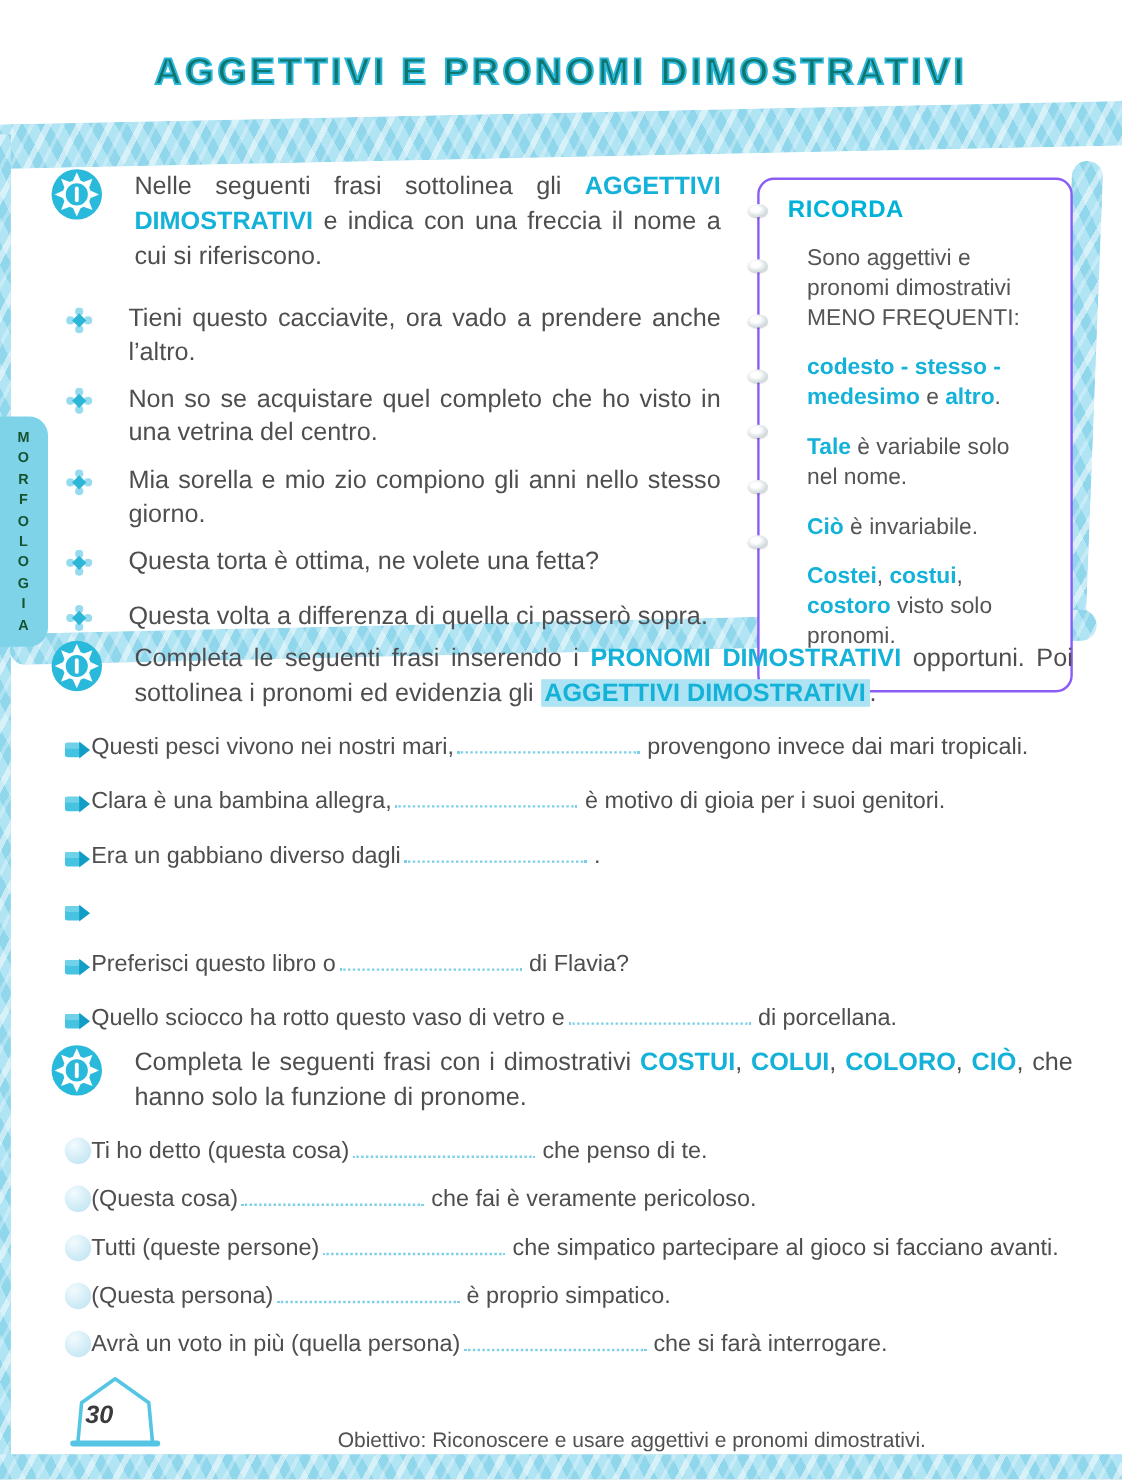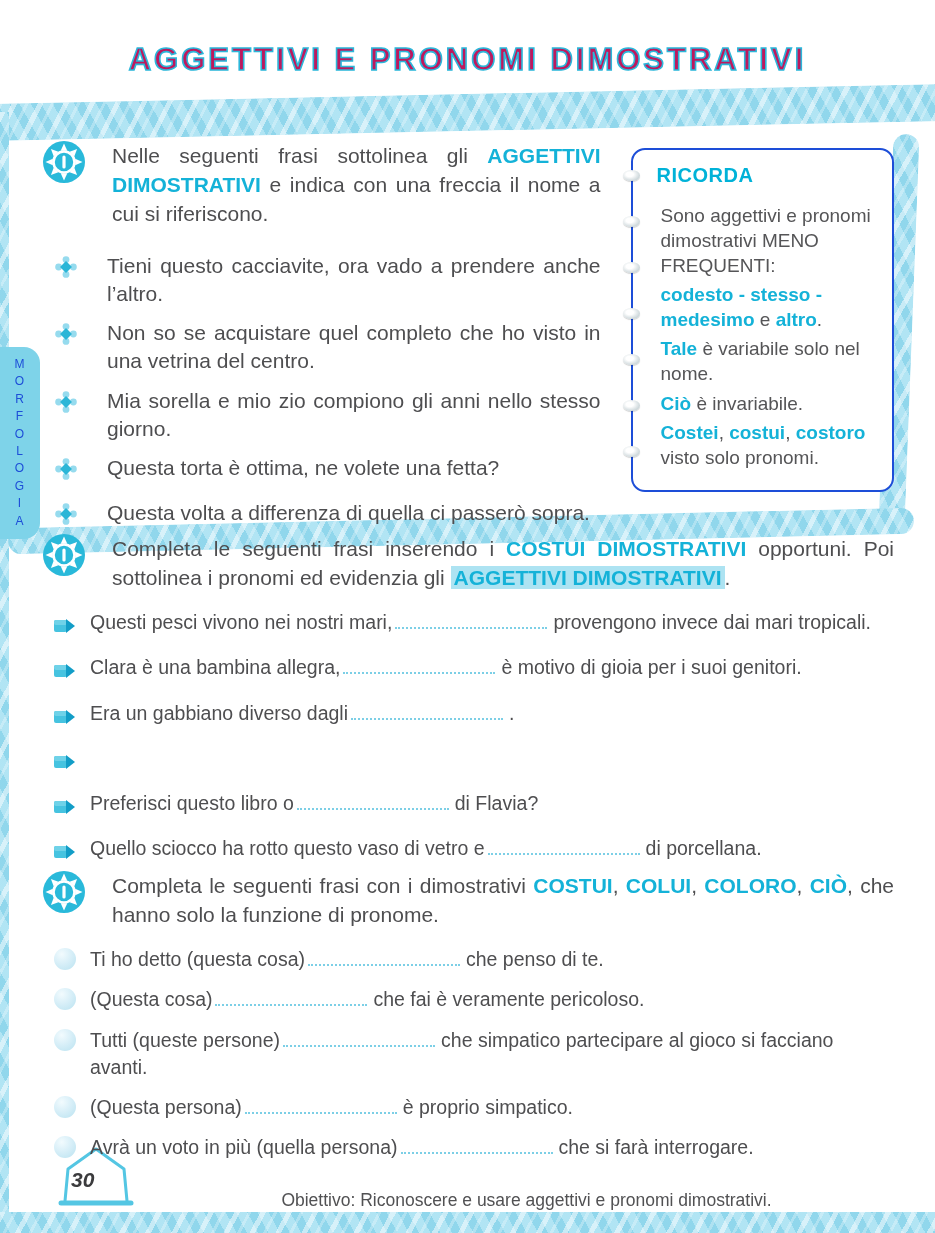--- a/index.html
+++ b/index.html
@@ -8,32 +8,32 @@
 
   
   .crayon{
     background-color:#a9e0f1;
     background-image:
       repeating-linear-gradient(118deg, rgba(255,255,255,.5) 0 5px, rgba(255,255,255,0) 5px 12px, rgba(255,255,255,.28) 12px 15px, rgba(255,255,255,0) 15px 23px),
       repeating-linear-gradient(62deg, rgba(140,213,235,.85) 0 9px, rgba(178,229,244,.9) 9px 19px);
   }
 
   .page-title{position:absolute;top:42px;left:0;width:100%;text-align:center;margin:0;
-    font-size:31px;font-weight:800;letter-spacing:3px;color:#be185d;
+    font-size:31px;font-weight:800;letter-spacing:3px;color:#0f766e;
     -webkit-text-stroke:1.6px #2bb7da;}
 
   .title-band{position:absolute;top:94px;left:-14px;width:963px;height:37px;
     transform:rotate(-1.2deg);border-radius:8px;}
 
   .edge-left{position:absolute;left:0;top:112px;width:9px;height:1121px;}
   .bottom-band{position:absolute;left:0;bottom:0;width:100%;height:21px;}
 
   .sidebar-tab{position:absolute;left:0;top:347px;width:40px;height:192px;background:#7ed3e9;
-    border-radius:0 16px 16px 0;color:#1d4ed8;display:flex;align-items:center;justify-content:center;
-    font-weight:normal;font-size:12px;z-index:3;}
+    border-radius:0 16px 16px 0;color:#14532d;display:flex;align-items:center;justify-content:center;
+    font-weight:bold;font-size:12px;z-index:3;}
   .sidebar-tab .stack{width:12px;word-break:break-all;line-height:1.45;text-align:center;letter-spacing:1px;}
 
   
   .ex-head{display:flex;gap:26px;align-items:flex-start;position:relative;z-index:2;}
   .ex-icon{flex:0 0 44px;margin-top:0;}
   .instr{margin:2px 0 0;font-size:21px;line-height:1.38;text-align:justify;}
   .accent{color:#14b2d8;font-weight:700;}
   .hl{background:#ade3f2;padding:0 3px;}
 
   .item{display:flex;margin-bottom:11px;position:relative;z-index:2;}
@@ -46,33 +46,33 @@
   .ex1-items{margin-top:23px;padding-left:13px;}
   .it1{gap:30px;font-size:21px;line-height:1.32;text-align:justify;margin-bottom:12px;}
   .b1{flex:0 0 22px;margin-top:4px;}
 
   .sheet-right{position:absolute;top:-6px;right:-18px;width:26px;height:396px;
     transform:rotate(2.2deg);border-radius:13px;z-index:0;}
   .sheet-bottom{position:absolute;left:-34px;bottom:-32px;width:906px;height:26px;
     transform:rotate(-1.3deg);border-radius:14px;z-index:0;}
 
   
-  .ricorda{width:268px;box-sizing:border-box;background:#fff;border:2px solid #1d4ed8;
+  .ricorda{width:268px;box-sizing:border-box;background:#fff;border:2px solid #8b5cf6;
     border-radius:14px;padding:14px 14px 16px 24px;position:relative;height:fit-content;margin-top:8px;z-index:2;}
   .ricorda-title{color:#00b2d8;font-weight:800;font-size:20px;margin:0 0 16px;letter-spacing:.5px;}
-  .rline{margin:4px;font-size:19px;line-height:1.32;color:#555557;}
+  .rline{margin:16px;font-size:19px;line-height:1.32;color:#555557;}
   .ring{position:absolute;left:-10px;width:17px;height:11px;border-radius:50%;
     background:radial-gradient(ellipse at 40% 40%, #ffffff 25%, #d3dcdf 65%, #aec0c6 100%);
     box-shadow:0 1px 1px rgba(0,0,0,.18);}
 
   
   .ex2{position:absolute;top:533px;left:42px;width:852px;}
   .ex3{position:absolute;top:870px;left:42px;width:852px;}
   .items2{margin-top:16px;padding-left:12px;}
-  .it2{gap:14px;font-size:19.5px;line-height:1.4;margin-bottom:13px;}
+  .it2{gap:0;font-size:19.5px;line-height:1.4;margin-bottom:13px;}
   .b2{flex:0 0 22px;margin-top:5px;}
   .bubble{flex:0 0 22px;height:22px;border-radius:50%;margin-top:2px;
     background:radial-gradient(circle at 35% 28%, #f2fbfe 0%, #d8eff8 45%, #b9e2f0 100%);}
   .blank{display:inline-block;width:152px;border-bottom:2px dotted #7ccfe6;height:13px;
     margin:0 6px 0 3px;}
 
   
   .house{position:absolute;left:54px;top:1144px;width:84px;height:64px;text-align:right;}
   .pagenum{position:absolute;left:17px;top:24px;font-size:21px;font-weight:800;font-style:italic;color:#3b3b3d;}
   .footer-text{position:absolute;top:1186px;left:0;width:100%;box-sizing:border-box;padding-left:110px;
@@ -204,21 +204,21 @@
             <polygon points="22,3.5 18.7,10.8 25.3,10.8" transform="rotate(135 22 22)"></polygon>
             <polygon points="22,3.5 18.7,10.8 25.3,10.8" transform="rotate(180 22 22)"></polygon>
             <polygon points="22,3.5 18.7,10.8 25.3,10.8" transform="rotate(225 22 22)"></polygon>
             <polygon points="22,3.5 18.7,10.8 25.3,10.8" transform="rotate(270 22 22)"></polygon>
             <polygon points="22,3.5 18.7,10.8 25.3,10.8" transform="rotate(315 22 22)"></polygon>
           </g>
           <circle cx="22" cy="22" r="10.5" fill="none" stroke="#fff" stroke-width="2.6"></circle>
           <rect x="20.4" y="15.5" width="3.2" height="13" rx="1.6" fill="#fff"></rect>
         </svg>
       </span>
-      <p class="instr"><span>Completa le seguenti frasi inserendo i </span><span class="accent">COSTUI DIMOSTRATIVI</span><span> opportuni. Poi sottolinea i pronomi ed evidenzia gli </span><span class="accent hl">AGGETTIVI DIMOSTRATIVI</span><span>.</span></p>
+      <p class="instr"><span>Completa le seguenti frasi inserendo i </span><span class="accent">PRONOMI DIMOSTRATIVI</span><span> opportuni. Poi sottolinea i pronomi ed evidenzia gli </span><span class="accent hl">AGGETTIVI DIMOSTRATIVI</span><span>.</span></p>
     </div>
 
     <div class="items2">
       <div class="item it2">
         <span class="b2"><svg viewBox="0 0 22 16" width="22" height="16">
               <rect x="0" y="2" width="13" height="12" rx="2" fill="#46c3e0"></rect>
               <rect x="0" y="2" width="13" height="5" rx="2" fill="#6fd2e8"></rect>
               <polygon points="12,1 21,8 12,15" fill="#129dc7"></polygon>
             </svg></span>
         <p class="itext"><span>Questi pesci vivono nei nostri mari,</span><span class="blank"></span><span>provengono invece dai mari tropicali.</span></p>

